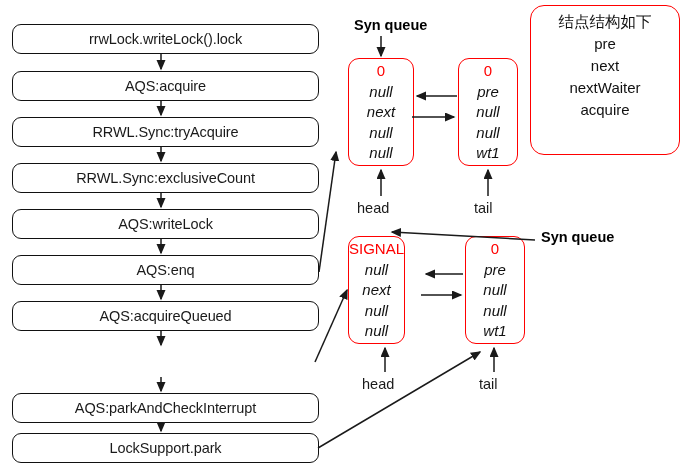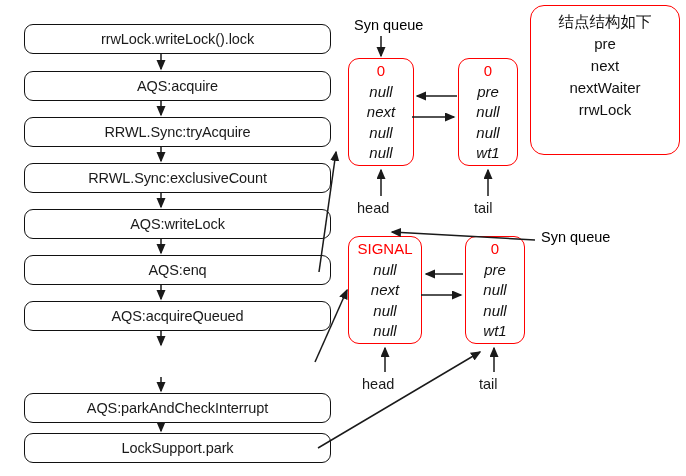--- a/index.html
+++ b/index.html
@@ -9,21 +9,21 @@
     font-family:"Liberation Sans","DejaVu Sans",sans-serif;
     position:relative;
     overflow:hidden;
     -webkit-font-smoothing:antialiased;
   }
   #stage{position:absolute;left:0;top:0;width:686px;height:476px;}
 
   
   .flow-box{
     position:absolute;
-    left:24px;
+    left:12px;
     width:307px;
     height:30px;
     box-sizing:border-box;
     border:1.4px solid #111111;
     border-radius:9px;
     background:#ffffff;
     display:flex;
     align-items:center;
     justify-content:center;
     font-size:14.5px;
@@ -71,21 +71,21 @@
   }
   .legend-box .title{font-size:15.5px;}
 
   
   .lbl{
     position:absolute;
     font-size:14.5px;
     color:#1a1a1a;
     white-space:nowrap;
   }
-  .lbl.bold{font-weight:normal;font-size:14.5px;color:#000000;}
+  .lbl.bold{font-weight:bold;font-size:14.5px;color:#000000;}
 
   svg.ov{position:absolute;left:0;top:0;width:686px;height:476px;overflow:visible;pointer-events:none;}
 </style>
 </head>
 <body>
 
 <div id="stage">
 
   <div class="flow-box" style="top:24px">
       <span>rrwLock.writeLock().lock</span>
@@ -131,21 +131,21 @@
     <span class="fld">null</span>
     <span class="fld">null</span>
     <span class="fld">wt1</span>
   </div>
 
   <div class="lbl" style="left:357px;top:200px">head</div>
   <div class="lbl" style="left:474px;top:200px">tail</div>
 
   <div class="lbl bold" style="left:541px;top:229px">Syn queue</div>
 
-  <div class="node-box" style="left:348px;top:236px;width:74px;height:108px">
+  <div class="node-box" style="left:348px;top:236px;width:57px;height:108px">
     <span class="ws">SIGNAL</span>
     <span class="fld">null</span>
     <span class="fld">next</span>
     <span class="fld">null</span>
     <span class="fld">null</span>
   </div>
 
   <div class="node-box" style="left:465px;top:236px;width:60px;height:108px">
     <span class="ws">0</span>
     <span class="fld">pre</span>
@@ -155,21 +155,21 @@
   </div>
 
   <div class="lbl" style="left:362px;top:376px">head</div>
   <div class="lbl" style="left:479px;top:376px">tail</div>
 
   <div class="legend-box">
     <span class="title">结点结构如下</span>
     <span>pre</span>
     <span>next</span>
     <span>nextWaiter</span>
-    <span>rrwLock</span>
+    <span>acquire</span>
   </div>
 
   <svg class="ov" viewBox="0 0 686 476">
     <defs>
       <marker id="ah" markerWidth="7" markerHeight="7" refX="6" refY="3" orient="auto" markerUnits="strokeWidth">
         <path d="M0,0 L7,3 L0,6 z" fill="#1a1a1a"></path>
       </marker>
       <marker id="ahs" markerWidth="6" markerHeight="6" refX="5.2" refY="2.6" orient="auto" markerUnits="strokeWidth">
         <path d="M0,0 L6,2.6 L0,5.2 z" fill="#1a1a1a"></path>
       </marker>

